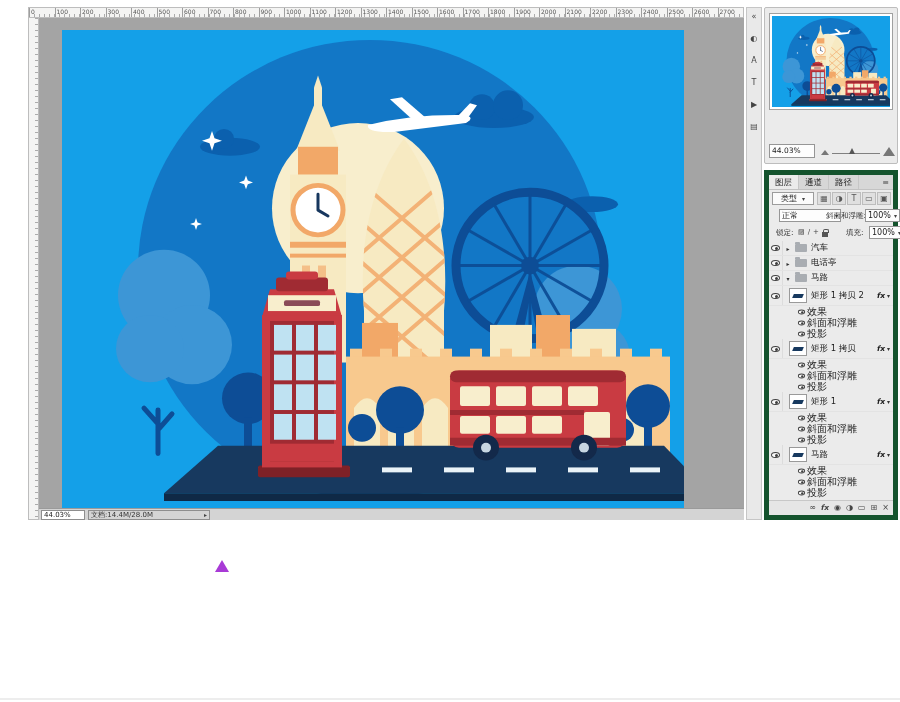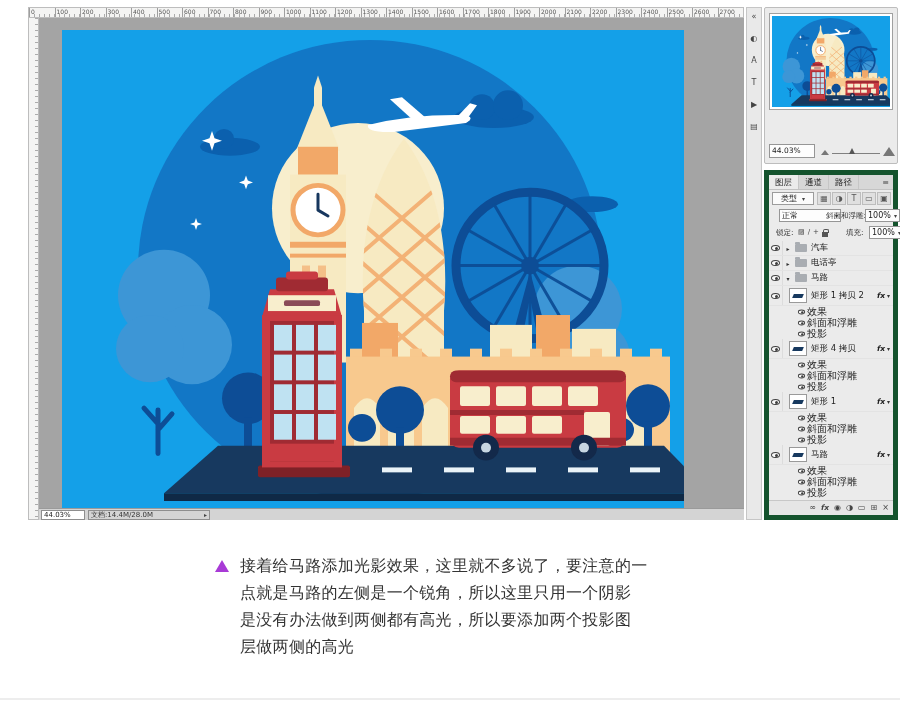--- a/index.html
+++ b/index.html
@@ -431,21 +431,21 @@
           <span class="eyecell">
             <i class="eye"></i>
           </span>
           <span class="lname">投影</span>
         </div>
         <div class="lrow layer">
           <span class="eyecell">
             <i class="eye"></i>
           </span>
           <span class="thumb"></span>
-          <span class="lname">矩形 4 拷贝</span>
+          <span class="lname">矩形 1 拷贝</span>
           <span class="fxbadge">fx</span>
           <span class="fxcaret">▾</span>
         </div>
         <div class="lrow effect">
           <span class="eyecell">
             <i class="eye"></i>
           </span>
           <span class="lname">效果</span>
         </div>
         <div class="lrow effect">
@@ -521,20 +521,16 @@
         <span class="bicon">◉</span>
         <span class="bicon">◑</span>
         <span class="bicon">▭</span>
         <span class="bicon">⊞</span>
         <span class="bicon">×</span>
       </div>
   </div>
 
   <div id="caption">
     <span class="tri" style="border-bottom-color: rgb(168, 58, 214);"></span>
-    <div class="cap-text">接着给马路添加光影效果，这里就不多说了，要注意的一
-点就是马路的左侧是一个锐角，所以这里只用一个阴影
-是没有办法做到两侧都有高光，所以要添加两个投影图
-层做两侧的高光</div>
   </div>
 
   <div id="bottom-line"></div>
 </div>
 
 </body></html>

